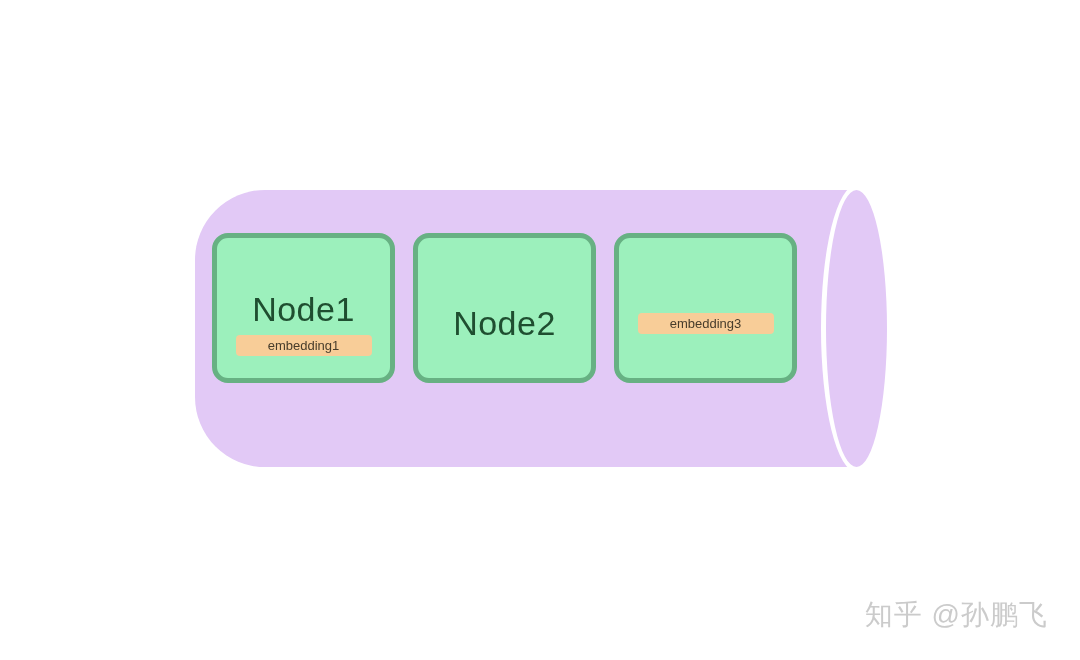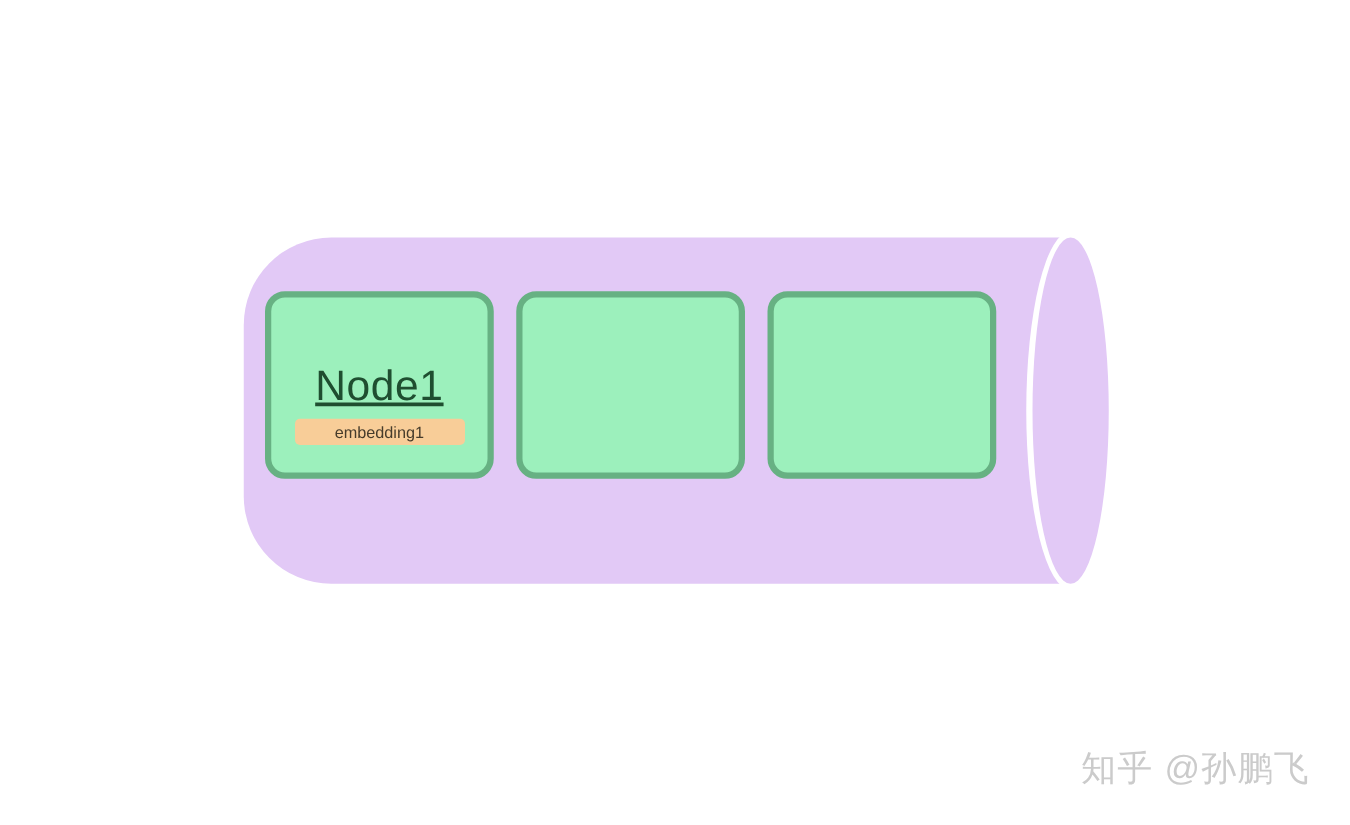--- a/index.html
+++ b/index.html
@@ -56,21 +56,20 @@
     justify-content: center;
     padding-top: 30px;
     gap: 7px;
   }
   .node-title {
     font-size: 34px;
     line-height: 38px;
     font-weight: 500;
     color: var(--node-text);
     letter-spacing: 0.5px;
-    text-decoration: underline;
   }
   .embedding-badge {
     width: 136px; height: 21px;
     background: var(--badge-fill);
     border-radius: 4px;
     display: flex;
     align-items: center;
     justify-content: center;
     font-size: 13px;
     color: var(--badge-text);
@@ -94,22 +93,24 @@
   <div class="cylinder-cap"></div>
 
   <div class="nodes">
 
     <div class="node-card">
       <div class="node-title">Node1</div>
       <div class="embedding-badge">embedding1</div>
     </div>
 
     <div class="node-card">
+      <div class="node-title">Node2</div>
     </div>
 
     <div class="node-card">
+      <div class="embedding-badge">embedding3</div>
     </div>
 
   </div>
 
   <div class="watermark">知乎 @孙鹏飞</div>
 
 </div>
 
 </body></html>

